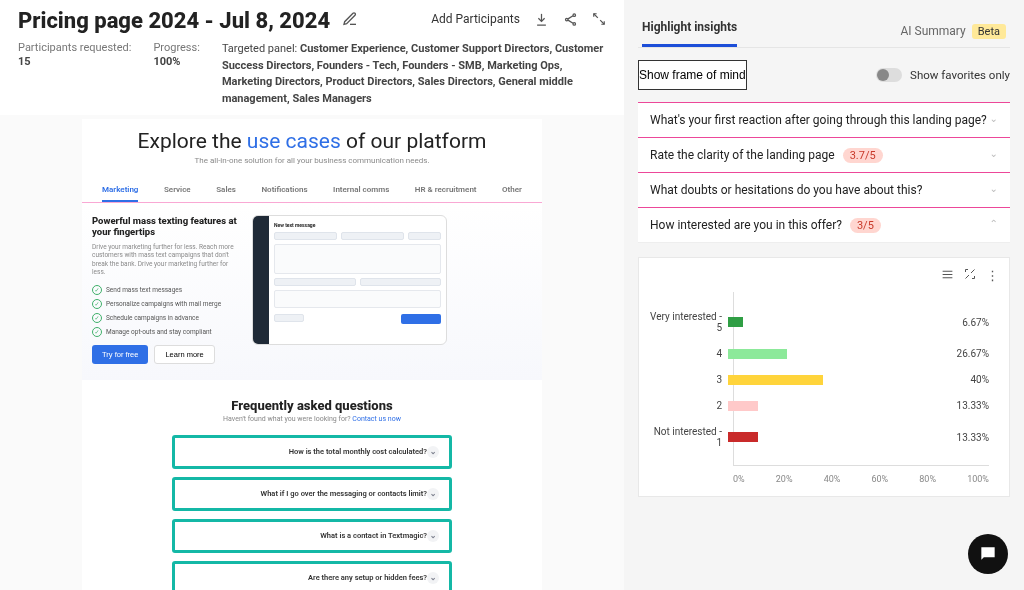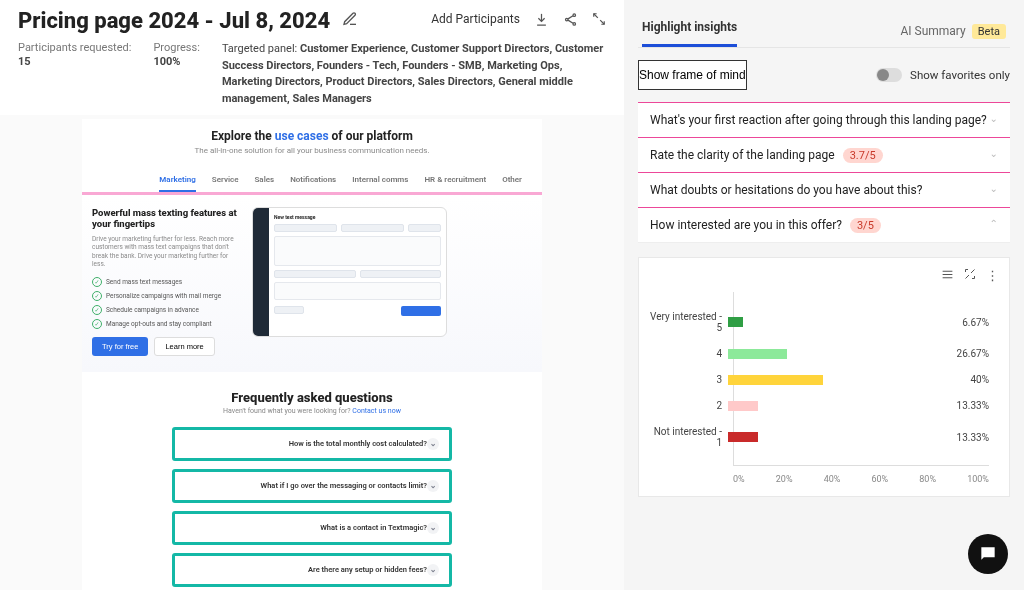--- a/index.html
+++ b/index.html
@@ -21,25 +21,25 @@
     .meta-block .label { color: #777; }
     .meta-block .val { font-weight: 700; margin-top: 1px; }
     .panel { flex: 1; line-height: 1.5; }
     .panel b { font-weight: 700; }
 
     
     .preview-wrap { flex: 1; overflow: auto; background: #fafafa; padding: 4px 10px 12px; position: relative; }
     .preview { width: 460px; margin: 0 auto; background: #fff; }
 
     .hero { text-align: center; padding: 10px 20px 14px; }
-    .hero h2 { font-size: 12px; font-weight: 700; text-align: center; }
+    .hero h2 { font-size: 21px; font-weight: 400; text-align: center; }
     .hero h2 .accent { color: #2f6fe6; }
     .hero .sub { font-size: 8px; color: #8a8a8a; margin-top: 3px; }
 
-    .tabs { display: flex; justify-content: flex-end; gap: 16px; font-size: 8px; font-weight: 600; color: #777; border-bottom: 3px solid #f9a8d4; padding: 0 20px; }
+    .tabs { display: flex; justify-content: space-between; gap: 16px; font-size: 8px; font-weight: 600; color: #777; border-bottom: 1px solid #f9a8d4; padding: 0 20px; }
     .tabs span { padding: 6px 0; }
     .tabs .active { color: #2f6fe6; border-bottom: 2px solid #2f6fe6; }
 
     .feature { display: flex; gap: 10px; padding: 12px 10px 16px; align-items: flex-start; position: relative; background: linear-gradient(#fff, #f7f8fc); }
     .feature-text { width: 150px; }
     .feature-text h3 { font-size: 9.5px; font-weight: 800; line-height: 1.2; }
     .feature-text p { font-size: 6.5px; color: #8a8a8a; margin-top: 5px; line-height: 1.3; }
     .checks { list-style: none; margin-top: 8px; }
     .checks li { font-size: 6.5px; color: #555; margin: 4px 0; display: flex; gap: 4px; align-items: center;}
     .checks li::before { content: '✓'; width: 8px; height: 8px; border: 1px solid #3fb06a; border-radius: 50%; color: #3fb06a; font-size: 6px; display: inline-flex; align-items: center; justify-content: center; }

